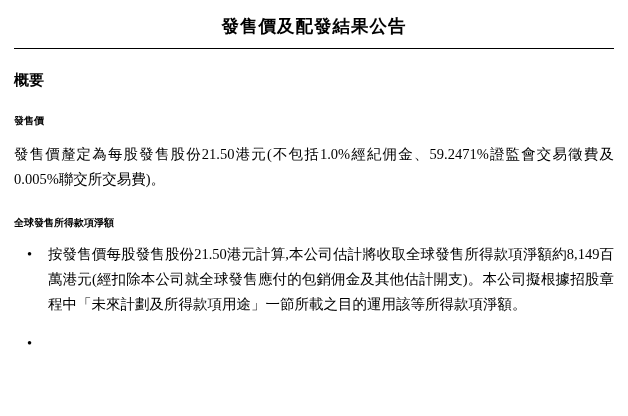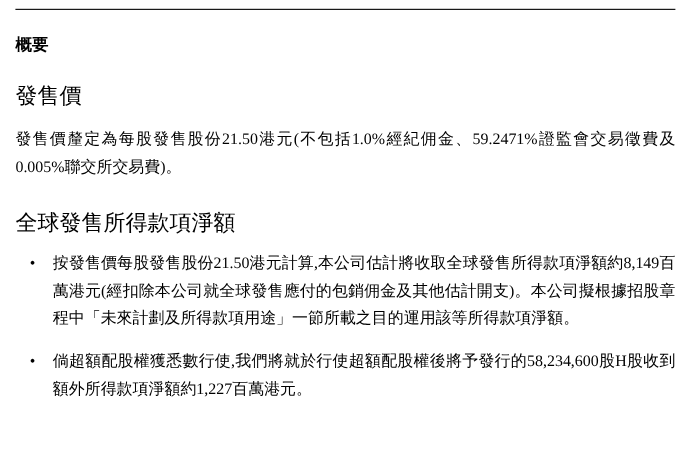--- a/index.html
+++ b/index.html
@@ -35,22 +35,22 @@
     margin: 8px 0 0 0;
   }
   .section-head {
     font-weight: bold;
     font-size: 15px;
     margin-top: 22px;
     margin-bottom: 0;
     font-family: Liberation Serif, serif;
   }
   .sub-head {
-    font-weight: normal;
-    font-size: 20px;
+    font-weight: bold;
+    font-size: 10px;
     margin-top: 24px;
     margin-bottom: 0;
   }
   .para {
     font-size: 14.5px;
     line-height: 1.72;
     margin-top: 14px;
     text-align: justify;
     text-justify: inter-ideograph;
   }
@@ -77,35 +77,35 @@
     top: 0;
     font-size: 14.5px;
     line-height: 1.72;
   }
 </style>
 </head>
 <body>
 
 <div class="page">
 
+  <div class="doc-title">發售價及配發結果公告</div>
 
   <hr class="rule">
 
   <div class="section-head">概要</div>
 
   <div class="sub-head">發售價</div>
 
   <p class="para">發售價釐定為每股發售股份21.50港元(不包括1.0%經紀佣金、59.2471%證監會交易徵費及0.005%聯交所交易費)。</p>
 
   <div class="sub-head">全球發售所得款項淨額</div>
 
   <ul class="bullet-list">
     <li class="bullet-item">
       <span class="bullet-dot">•</span>
       <span>按發售價每股發售股份21.50港元計算,本公司估計將收取全球發售所得款項淨額約8,149百萬港元(經扣除本公司就全球發售應付的包銷佣金及其他估計開支)。本公司擬根據招股章程中「未來計劃及所得款項用途」一節所載之目的運用該等所得款項淨額。</span>
     </li>
     <li class="bullet-item">
       <span class="bullet-dot">•</span>
-      <span>倘超額配股權獲悉數行使,我們將就於行使超額配股權後將予發行的58,234,600股H股收到額外所得款項淨額約1,227百萬港元。</span>
     </li>
   </ul>
 
 </div>
 
 </body></html>

